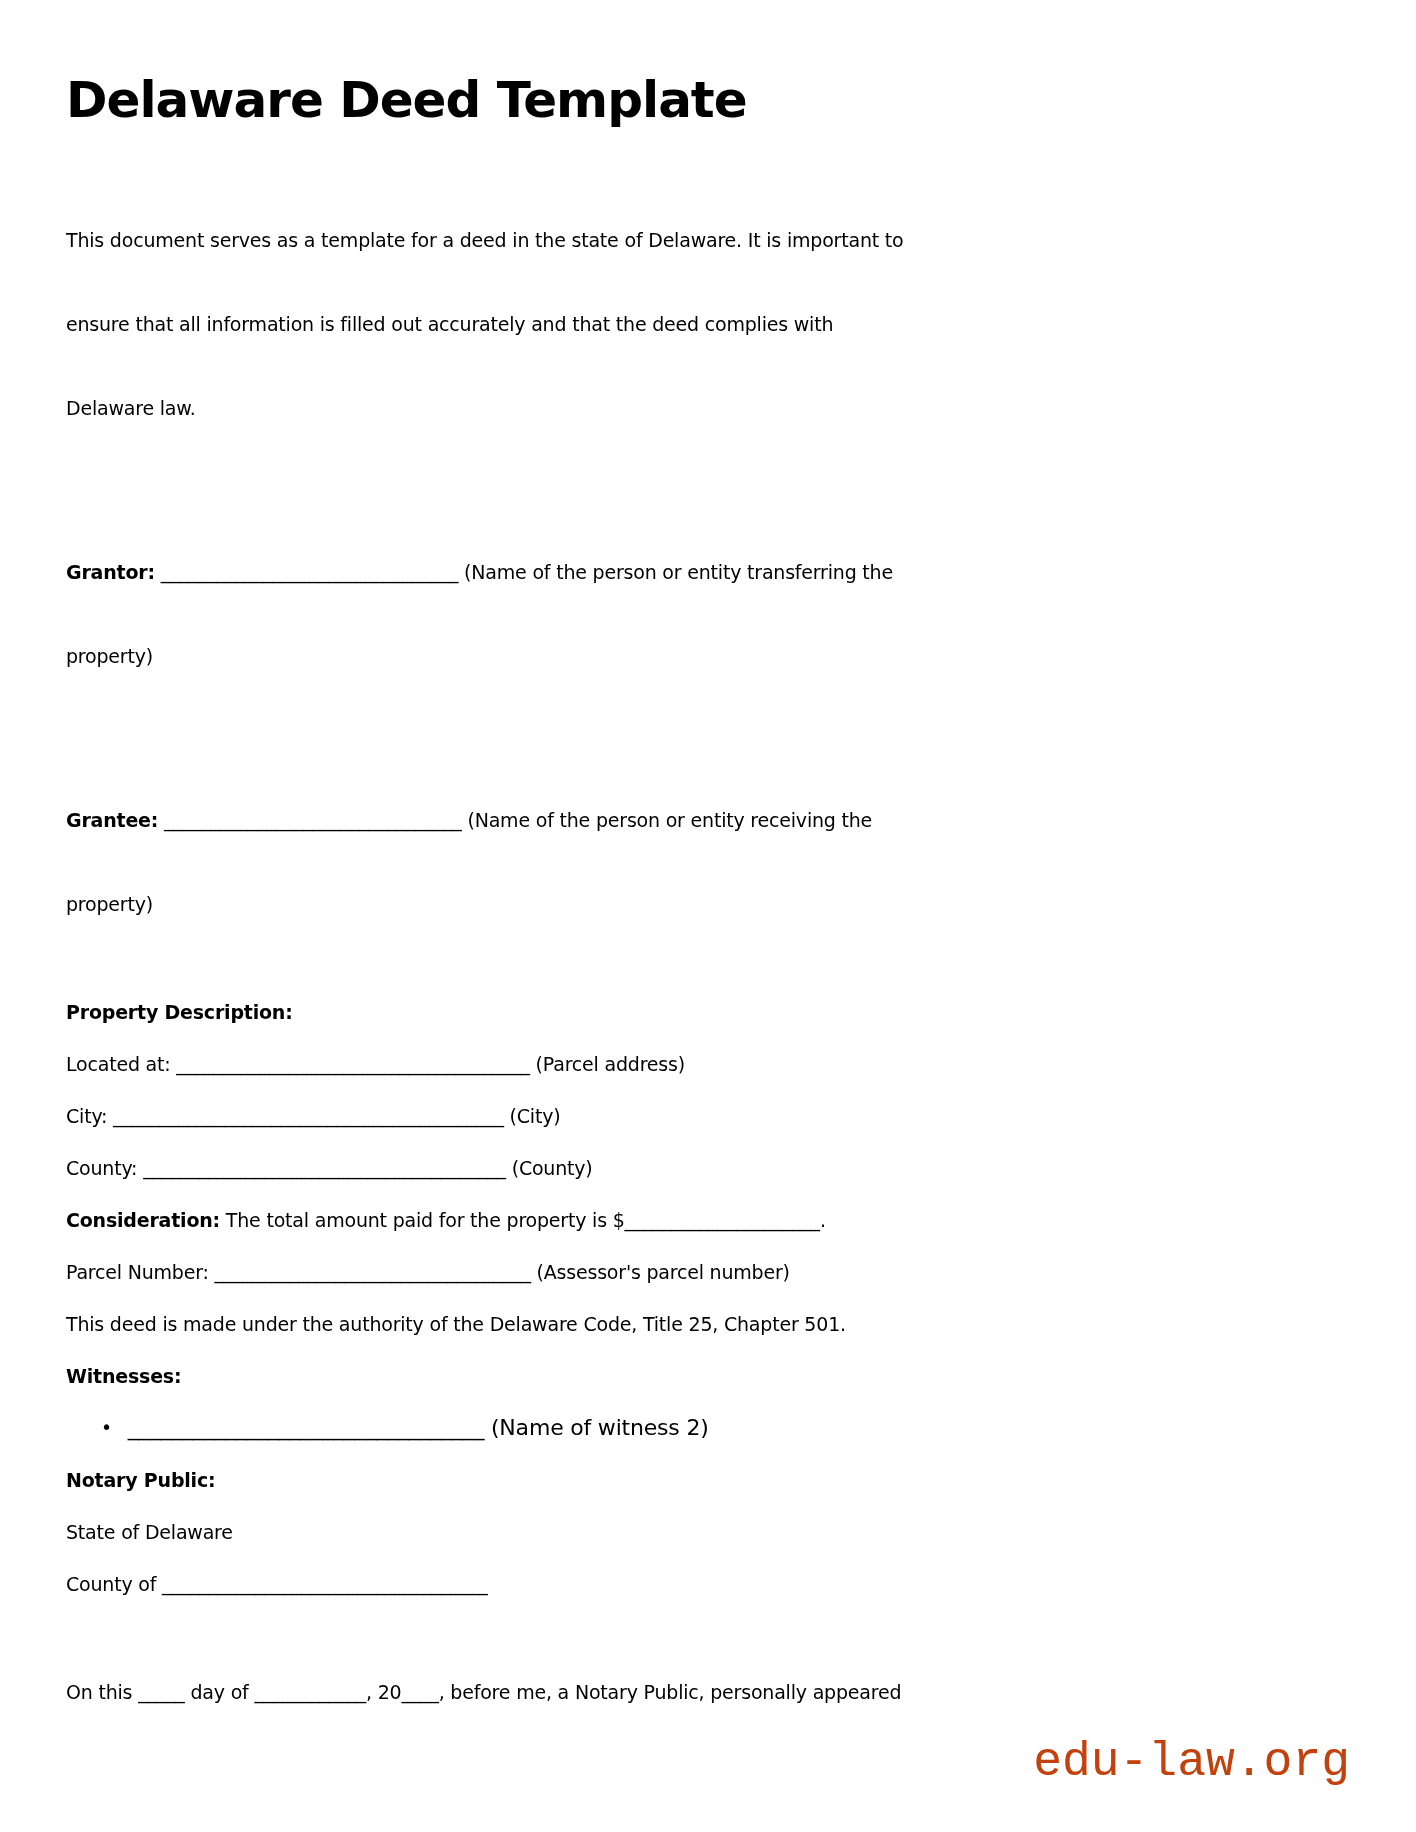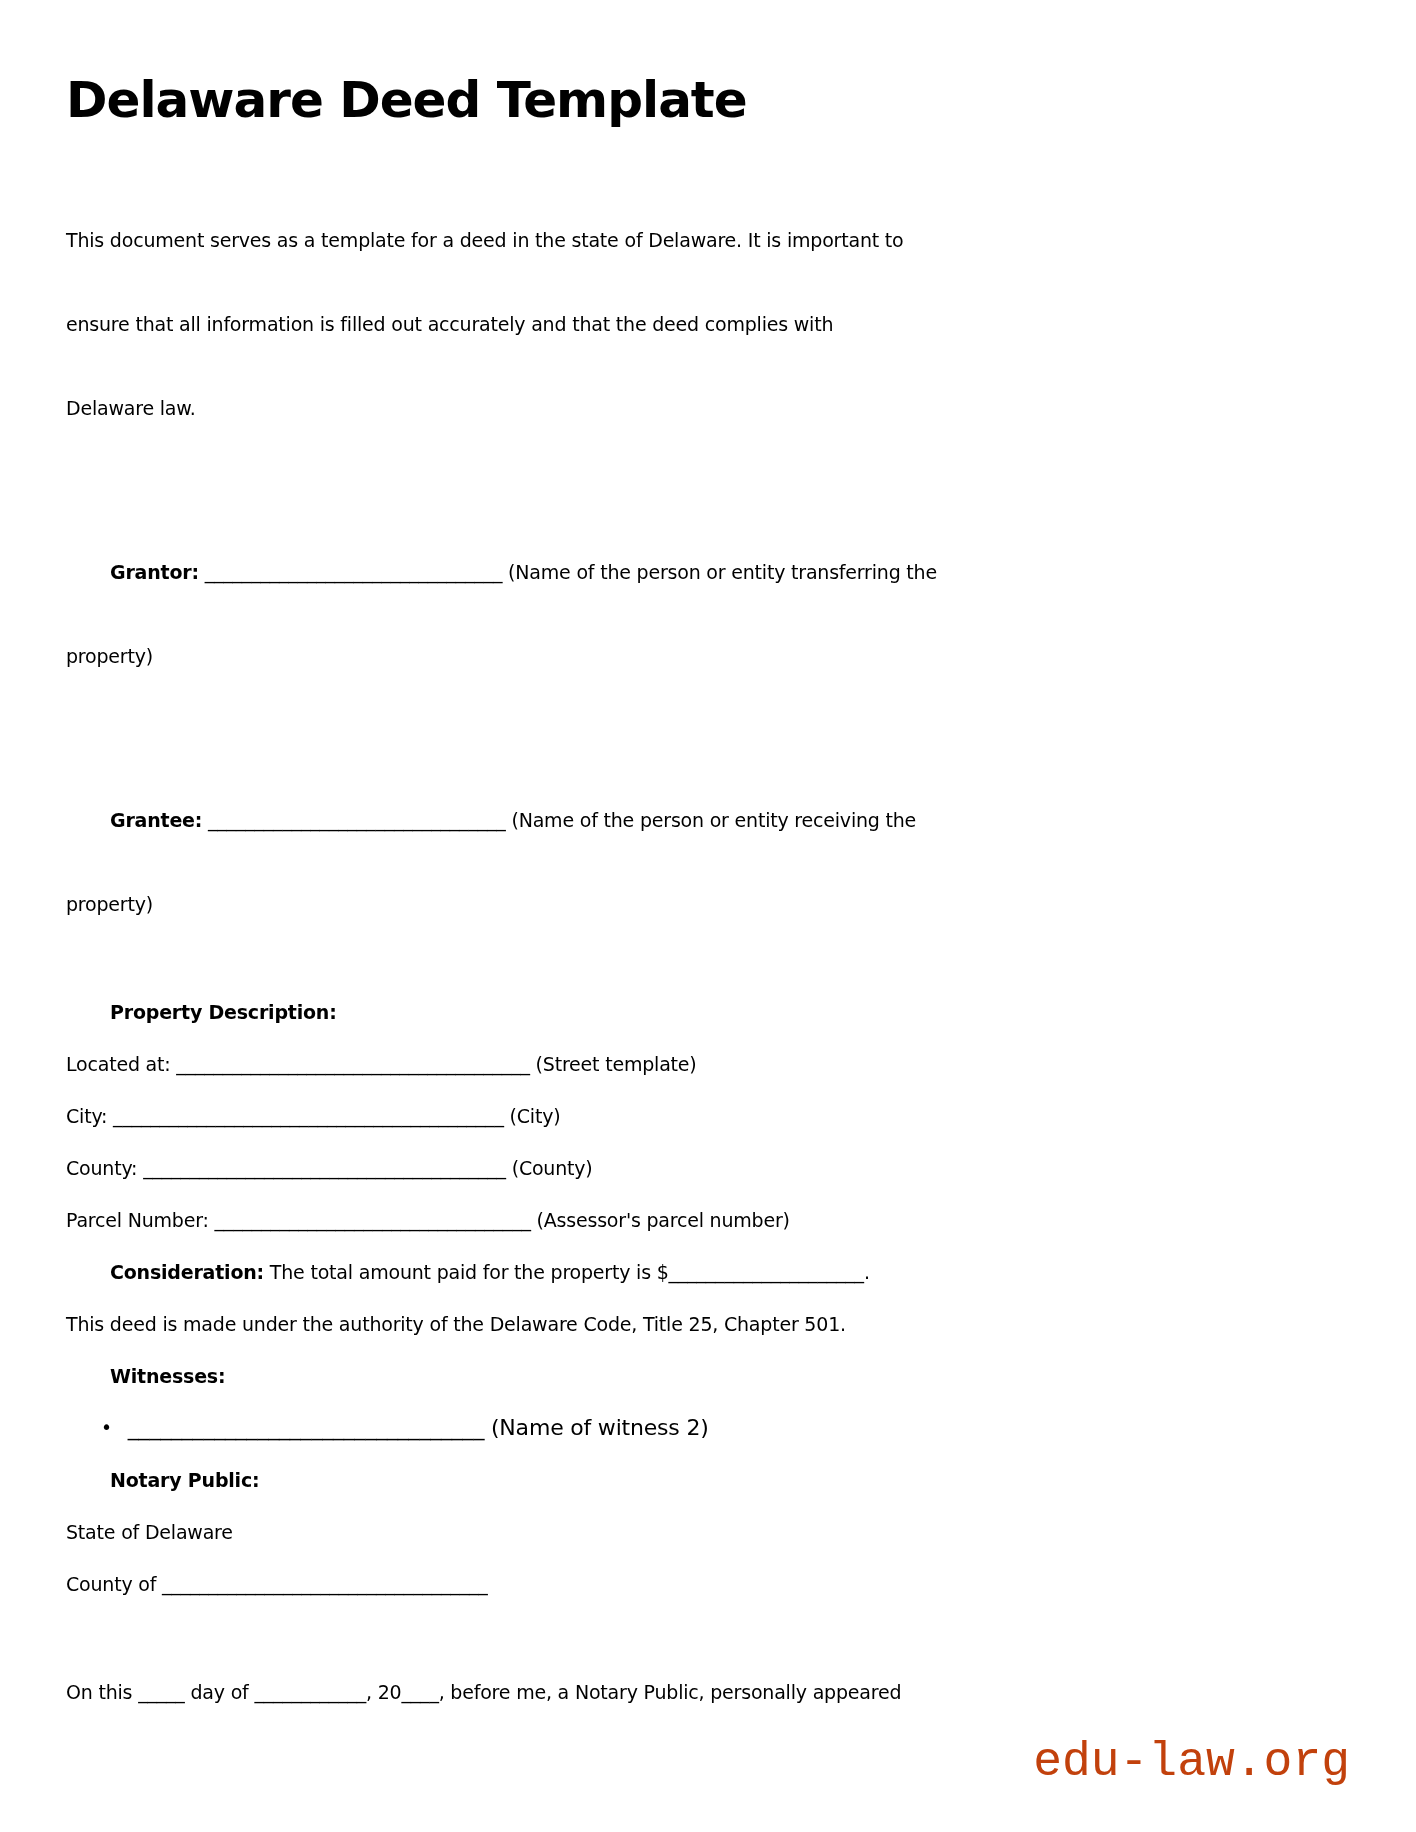--- a/index.html
+++ b/index.html
@@ -33,21 +33,20 @@
     line-height: 28px;
     letter-spacing: -0.2px;
     margin: 0 0 24px 0;
     white-space: pre-wrap;
   }
   .para .line {
     display: block;
   }
   .bold, strong {
     font-weight: 700;
-    margin-left: 44px;
   }
   ul.witness-list {
     list-style: none;
     margin: 0 0 24px 0;
     padding: 0;
   }
   ul.witness-list li {
     font-size: 22px;
     line-height: 28px;
     letter-spacing: -0.2px;
@@ -87,30 +86,30 @@
     <span class="line">property)</span>
   </p>
 
   <p class="para">
     <span class="line"><strong>Grantee:</strong><span> ________________________________ (Name of the person or entity receiving the</span></span>
     <span class="line">property)</span>
   </p>
 
   <p class="para bold">Property Description:</p>
 
-  <p class="para">Located at: ______________________________________ (Street template)</p>
+  <p class="para">Located at: ______________________________________ (Parcel address)</p>
 
   <p class="para">City: __________________________________________ (City)</p>
 
   <p class="para">County: _______________________________________ (County)</p>
 
 
+  <p class="para"><strong>Consideration:</strong><span> The total amount paid for the property is $_____________________.</span></p>
+
   <p class="para">Parcel Number: __________________________________ (Assessor's parcel number)</p>
-
-  <p class="para"><strong>Consideration:</strong><span> The total amount paid for the property is $_____________________.</span></p>
 
   <p class="para">This deed is made under the authority of the Delaware Code, Title 25, Chapter 501.</p>
 
   <p class="para bold">Witnesses:</p>
 
   <ul class="witness-list">
     <li><span class="bullet">•</span><span>_________________________________ (Name of witness 2)</span></li>
   </ul>
 
   <p class="para bold">Notary Public:</p>

